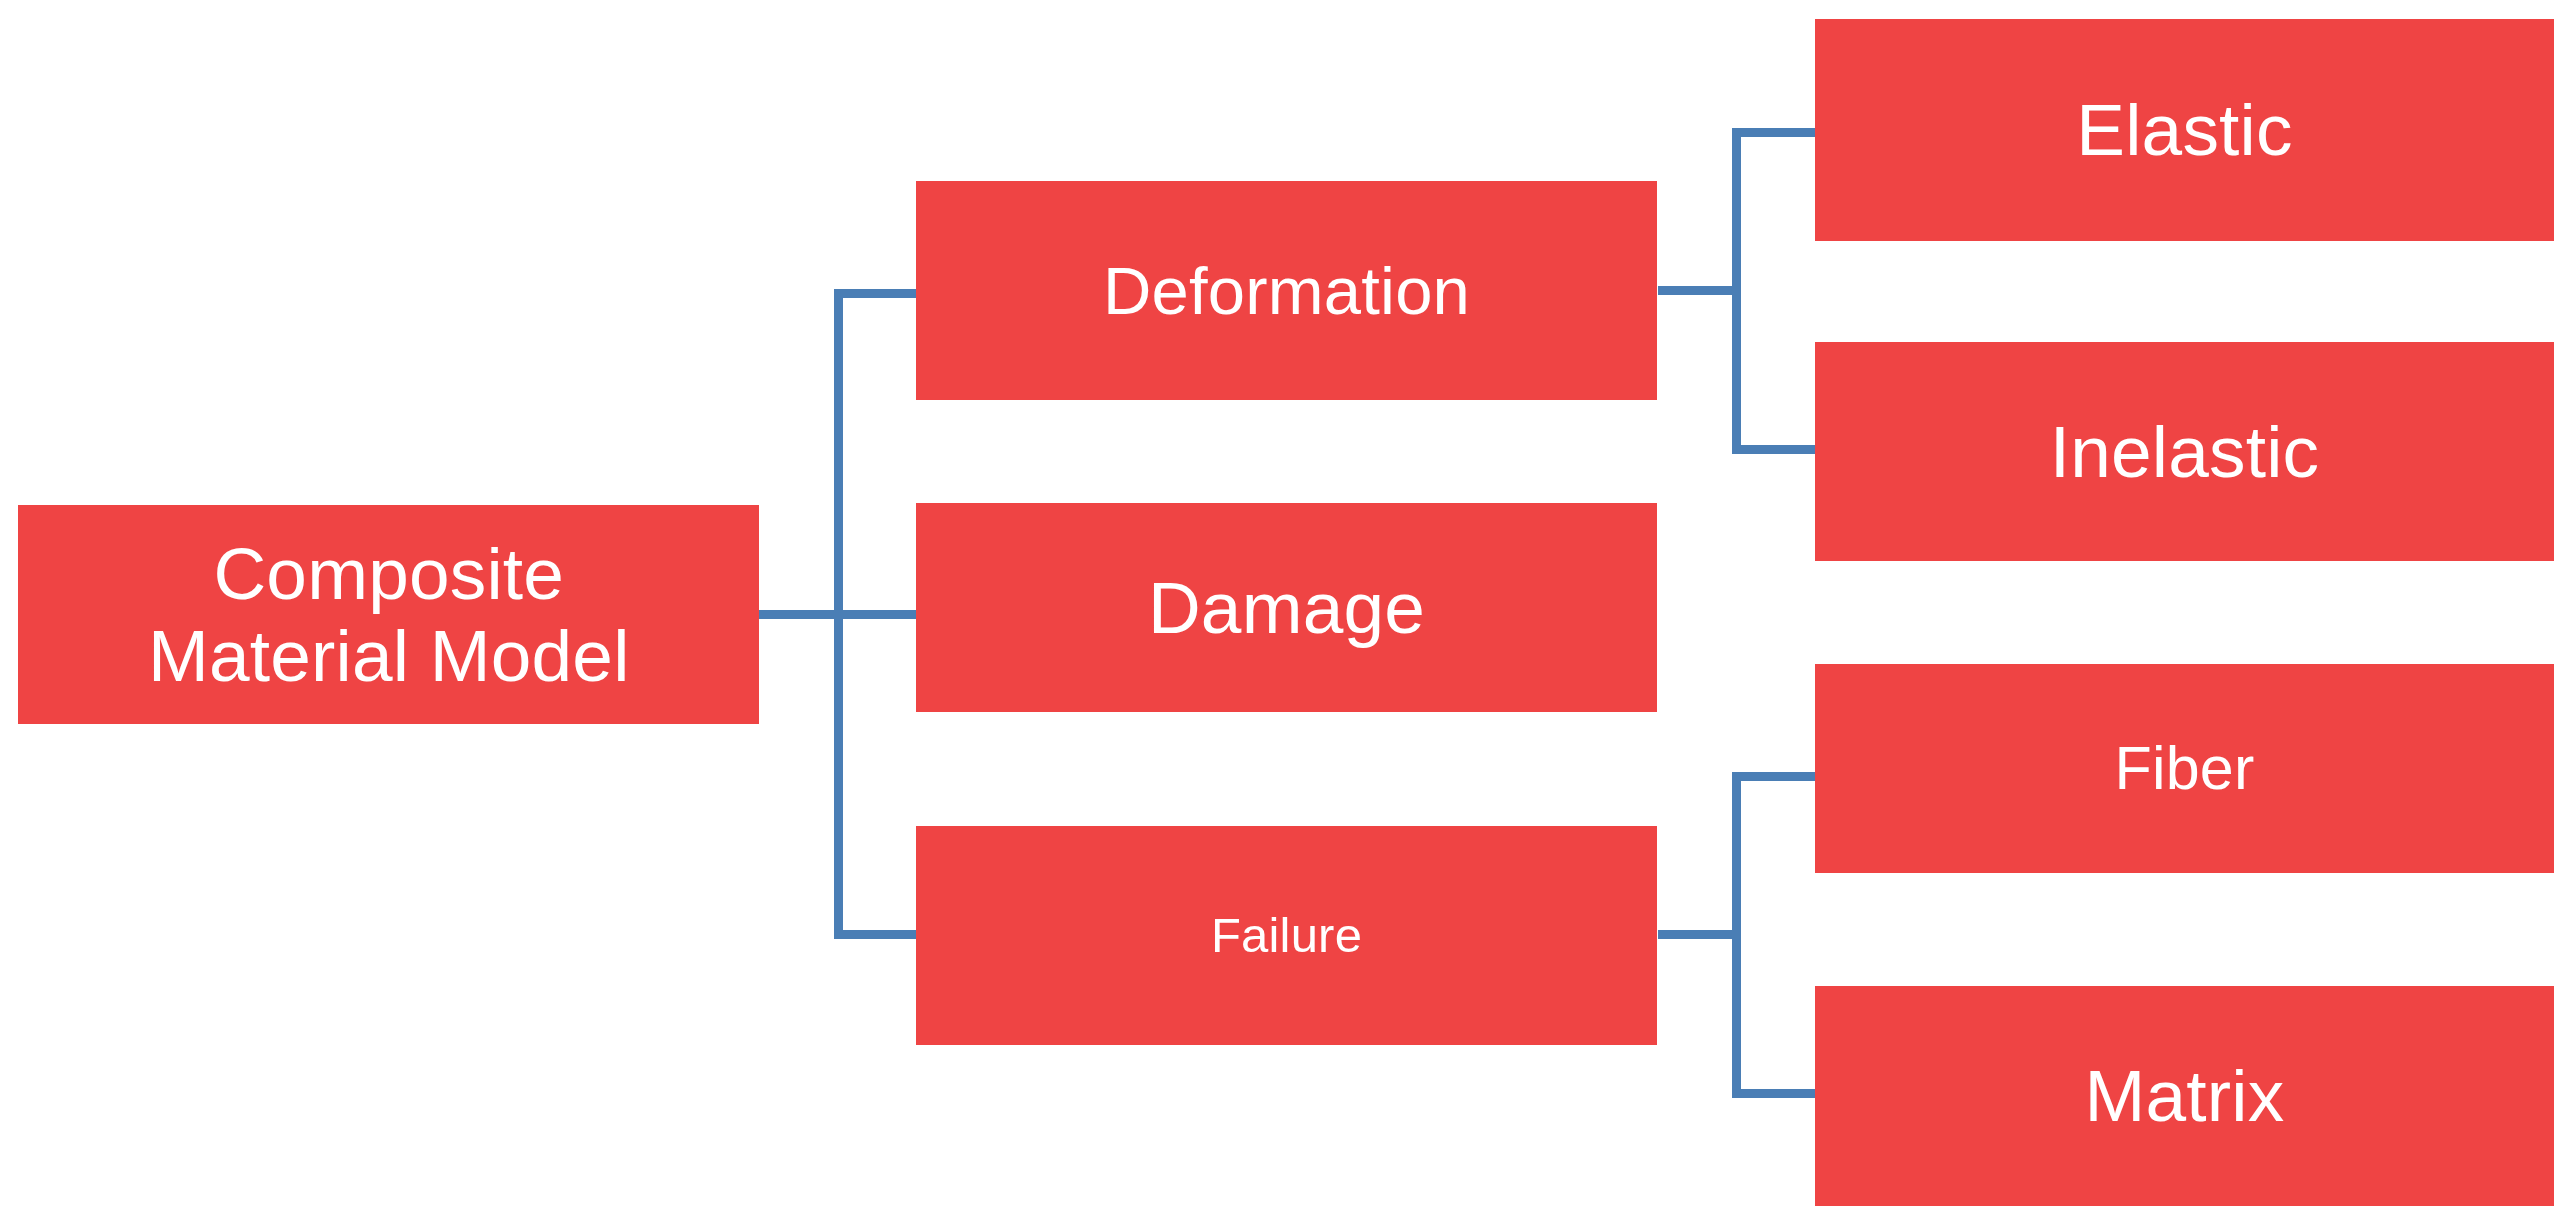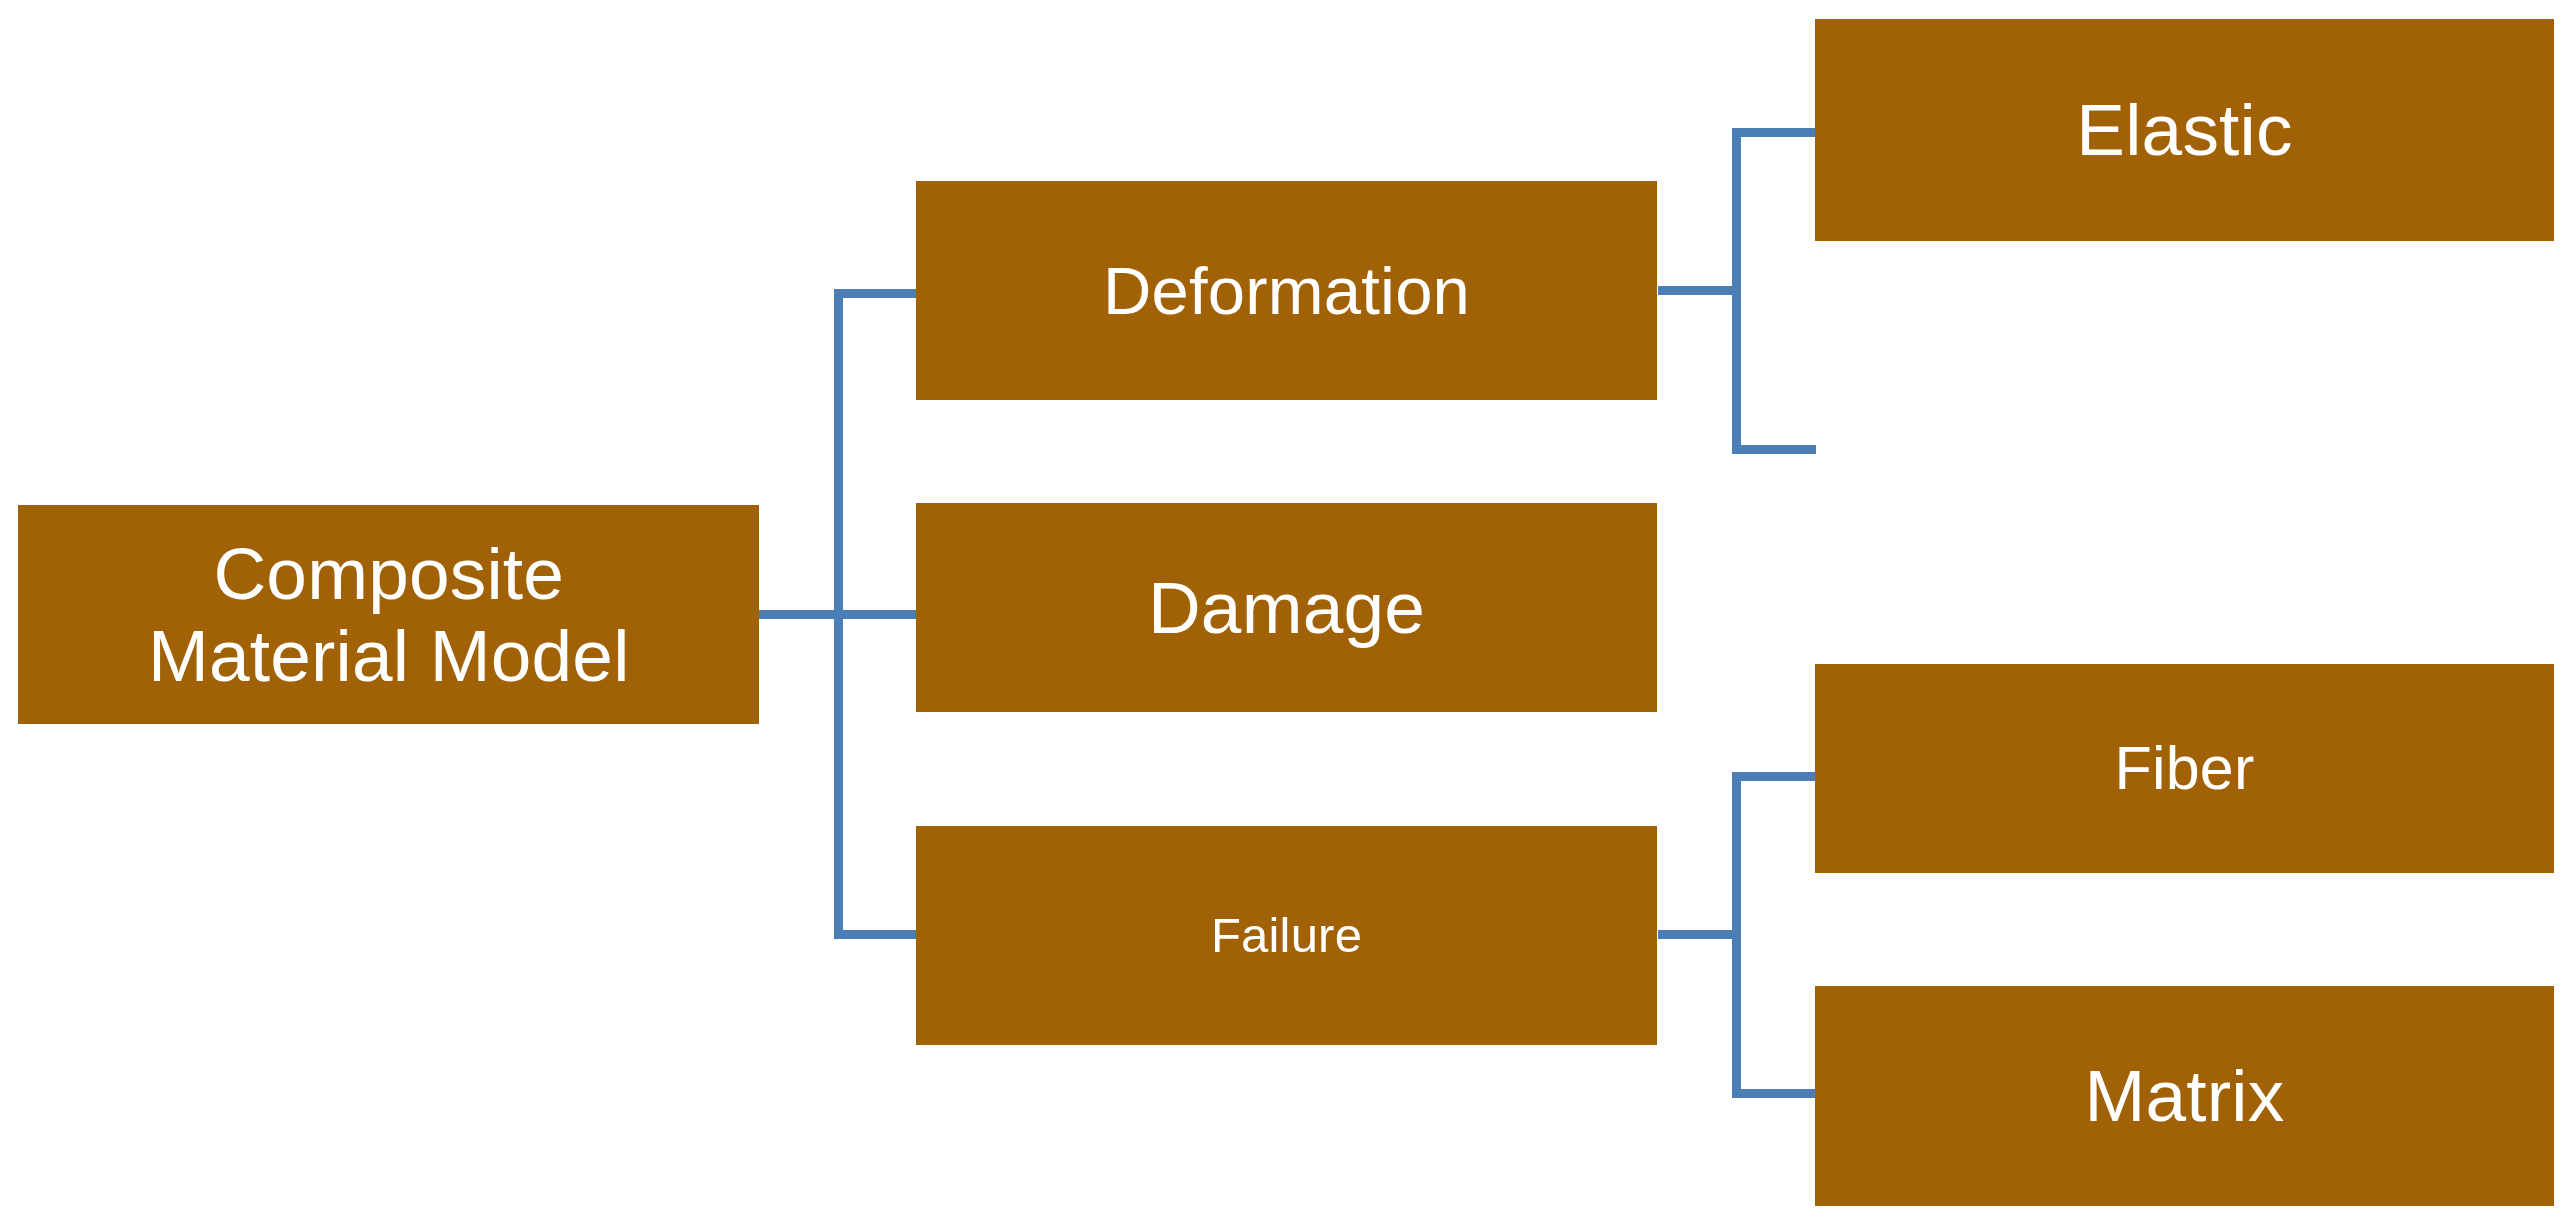--- a/index.html
+++ b/index.html
@@ -13,21 +13,21 @@
   }
   #diagram-root {
     position: relative;
     width: 2576px;
     height: 1228px;
     background: #ffffff;
     overflow: hidden;
   }
   .node {
     position: absolute;
-    background: #a16207;
+    background: #ef4444;
     display: flex;
     align-items: center;
     justify-content: center;
     box-sizing: border-box;
     color: #ffffff;
     text-align: center;
     line-height: 1.12;
     letter-spacing: 0.2px;
     font-weight: 400;
     white-space: pre-line;
@@ -116,20 +116,23 @@
   </div>
 
   <div class="node" id="node-failure">
     <span class="node-label">Failure</span>
   </div>
 
   <div class="node" id="node-elastic">
     <span class="node-label">Elastic</span>
   </div>
 
+  <div class="node" id="node-inelastic">
+    <span class="node-label">Inelastic</span>
+  </div>
 
   <div class="node" id="node-fiber">
     <span class="node-label">Fiber</span>
   </div>
 
   <div class="node" id="node-matrix">
     <span class="node-label">Matrix</span>
   </div>
 
 </div>

